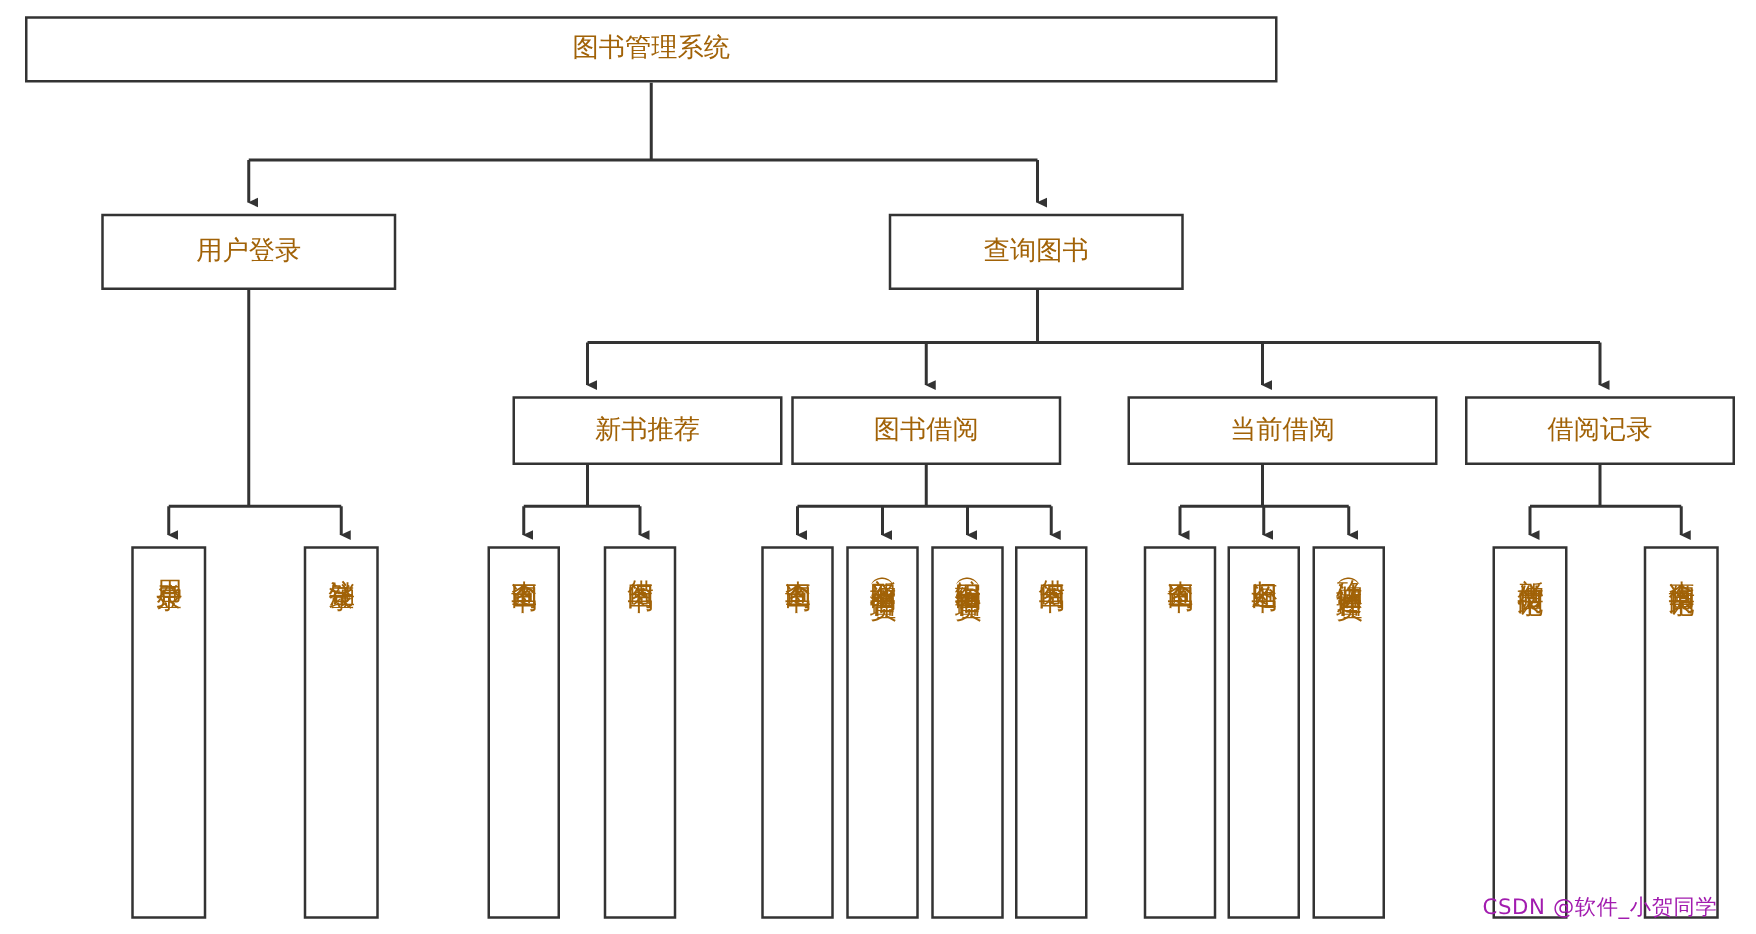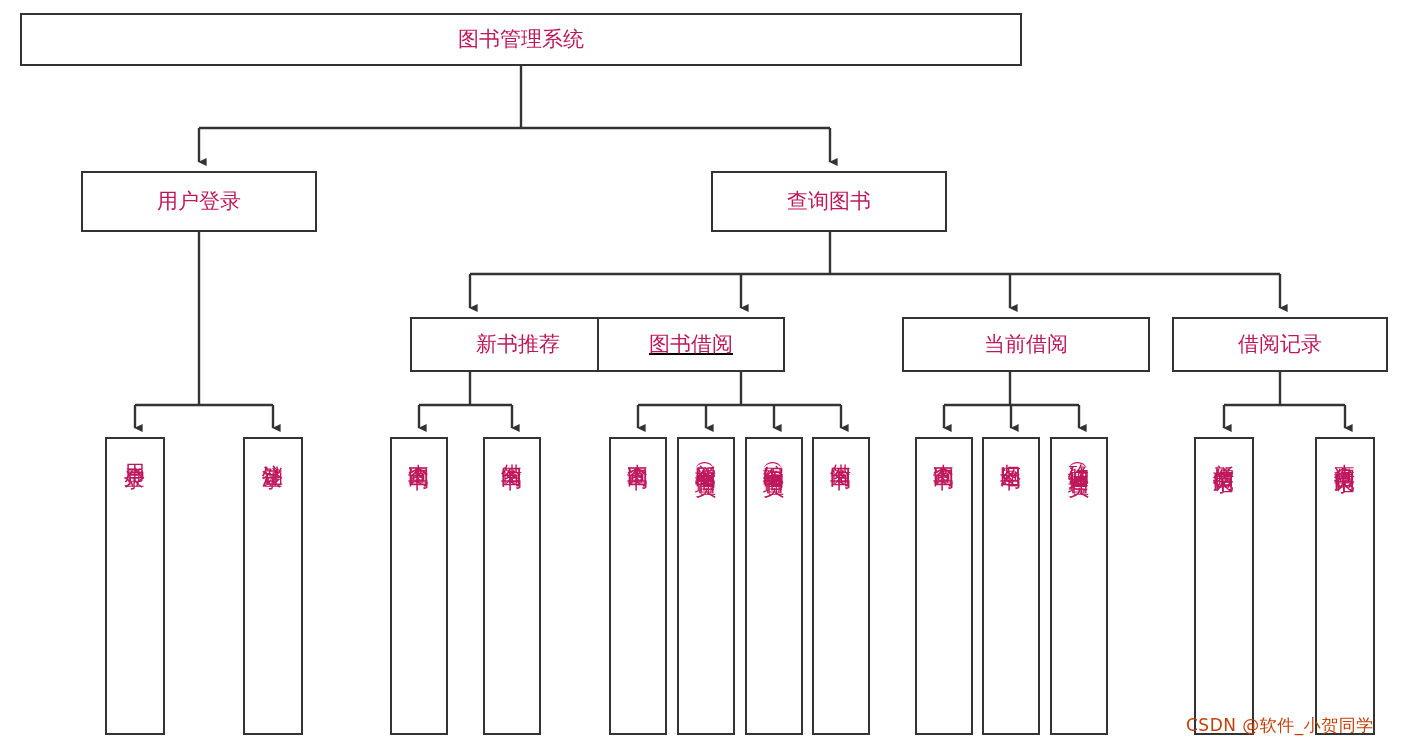--- a/index.html
+++ b/index.html
@@ -30,21 +30,21 @@
     position: absolute;
     box-sizing: border-box;
     background: #ffffff;
     border: 2px solid #333333;
     display: flex;
     align-items: center;
     justify-content: center;
     z-index: 2;
   }
   .node-label {
-    color: #be185d;
+    color: #a16207;
     text-align: center;
     line-height: 1.08;
     white-space: nowrap;
   }
   .root .node-label,
   .lvl2 .node-label,
   .lvl3 .node-label {
     font-size: 21px;
   }
   .leaf {
@@ -58,21 +58,21 @@
     text-orientation: upright;
     letter-spacing: 2px;
     white-space: normal;
     line-height: 1;
   }
   #watermark {
     position: absolute;
     left: 1186px;
     top: 714px;
     font-size: 17px;
-    color: #c2410c;
+    color: #a21caf;
     letter-spacing: 0.5px;
     z-index: 3;
     white-space: nowrap;
     font-family: "DejaVu Sans", sans-serif;
   }
 </style>
 </head>
 <body>
 
 <div id="canvas">
@@ -134,21 +134,21 @@
   <div class="node lvl2" style="left:81px; top:171px; width:236px; height:61px;">
     <span class="node-label">用户登录</span>
   </div>
   <div class="node lvl2" style="left:711px; top:171px; width:236px; height:61px;">
     <span class="node-label">查询图书</span>
   </div>
 
   <div class="node lvl3" style="left:362px; top:317px; width:216px; height:55px;margin-left:48px;">
     <span class="node-label">新书推荐</span>
   </div>
-  <div class="node lvl3" style="left:597px; top:317px; width:188px; height:55px;text-decoration:underline;">
+  <div class="node lvl3" style="left:633px; top:317px; width:216px; height:55px;">
     <span class="node-label">图书借阅</span>
   </div>
   <div class="node lvl3" style="left:902px; top:317px; width:248px; height:55px;">
     <span class="node-label">当前借阅</span>
   </div>
   <div class="node lvl3" style="left:1172px; top:317px; width:216px; height:55px;">
     <span class="node-label">借阅记录</span>
   </div>
 
   <div class="node leaf" style="left:105px; top:437px; width:60px; height:298px;">

